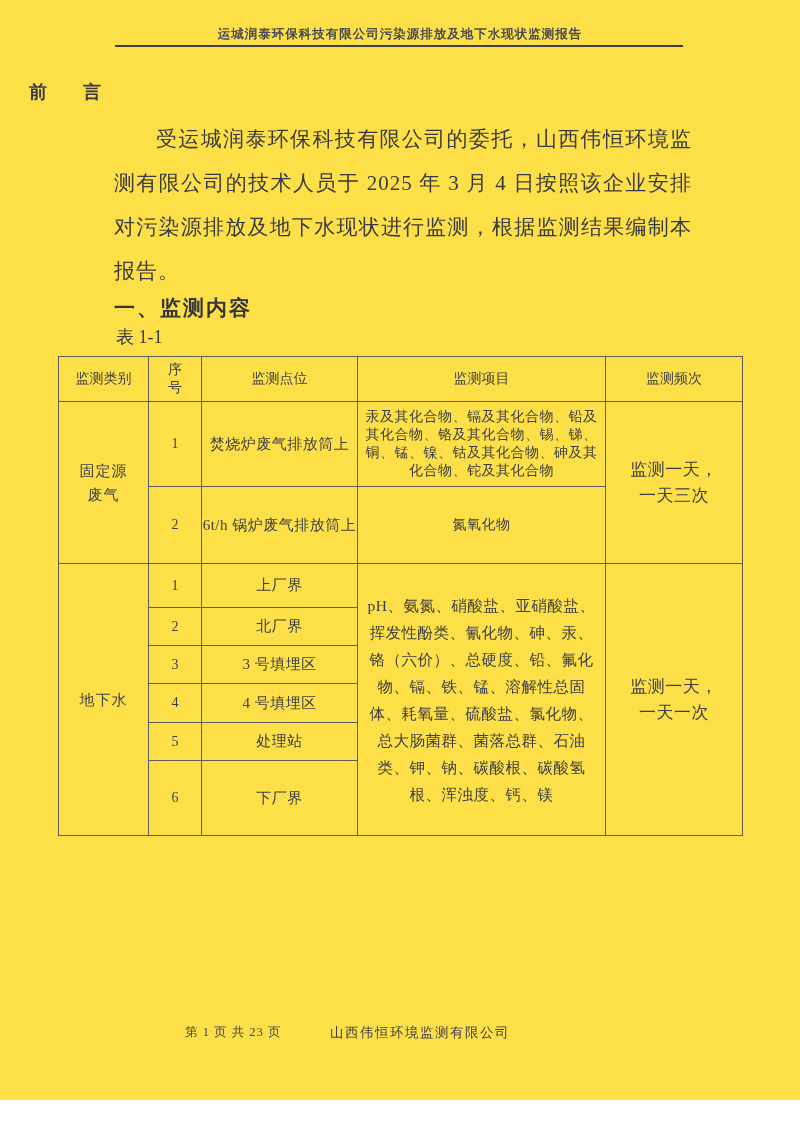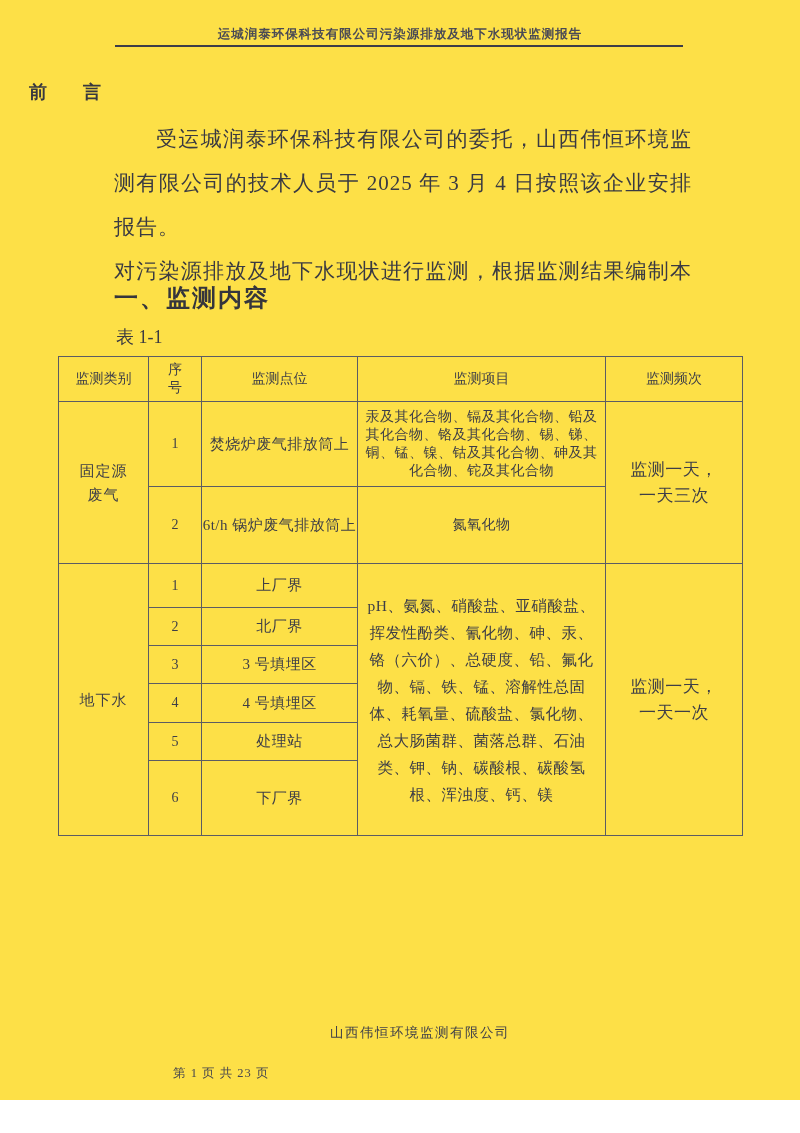--- a/index.html
+++ b/index.html
@@ -24,22 +24,22 @@
     text-align:left; font-size:18px; font-weight:bold; color:#38383f;margin-left:29px;
   }
   .preface-body {
     position:absolute; top:117px; left:114px; width:578px;
     font-size:21px; line-height:44px; letter-spacing:1px; color:#3a3a42;
   }
   .pline { text-align:justify; }
   .pline.just { text-align-last:justify; }
   .pline.indent { text-indent:2em; }
   .section-heading {
-    position:absolute; top:282px; left:114px;
-    font-size:24px; font-weight:bold; letter-spacing:2px; color:#35353c;
+    position:absolute; top:294px; left:114px;
+    font-size:21px; font-weight:bold; letter-spacing:2px; color:#35353c;
   }
   .caption-row {
     position:absolute; top:325px; left:58px; width:684px; height:28px;
   }
   .caption-label {
     position:absolute; left:58px; top:0;
     font-size:18px; color:#3a3a42;
   }
   .caption-title {
     position:absolute; left:0; top:0; width:100%; text-align:center;
@@ -61,38 +61,38 @@
   .preline { white-space:pre-line; }
   .items-cell {
     font-size:14px; line-height:18px; letter-spacing:0.5px;
     text-align:justify; text-align-last:center; padding:4px 6px;
   }
   .items-cell.gw { font-size:15.5px; line-height:27px; padding:6px 7px; }
   .wrap-narrow { display:inline-block; width:1.05em; word-break:break-all; line-height:18px; }
   .footer {
     position:absolute; top:1022px; left:0; width:100%; height:24px;
   }
-  .footer-page { position:absolute; left:173px; top:2px; font-size:12.5px; letter-spacing:1px; color:#45454e;margin-top:41px; }
+  .footer-page { position:absolute; left:185px; top:2px; font-size:12.5px; letter-spacing:1px; color:#45454e; }
   .footer-company { position:absolute; left:330px; top:2px; font-size:13.5px; letter-spacing:1.5px; color:#3f3f49;text-align:center; }
 </style>
 </head>
 <body>
 
 <div class="page">
 
   <div class="running-head">运城润泰环保科技有限公司污染源排放及地下水现状监测报告</div>
   <div class="head-rule"></div>
 
   <div class="preface-title">前　　言</div>
 
   <div class="preface-body">
     <div class="pline just indent">受运城润泰环保科技有限公司的委托，山西伟恒环境监</div>
     <div class="pline just">测有限公司的技术人员于 2025 年 3 月 4 日按照该企业安排</div>
+    <div class="pline just">对污染源排放及地下水现状进行监测，根据监测结果编制本</div>
     <div class="pline">报告。</div>
-    <div class="pline just">对污染源排放及地下水现状进行监测，根据监测结果编制本</div>
   </div>
 
   <div class="section-heading">一、监测内容</div>
 
   <div class="caption-row">
     <span class="caption-label">表 1-1</span>
   </div>
 
   <table class="monitor">
     <colgroup>

